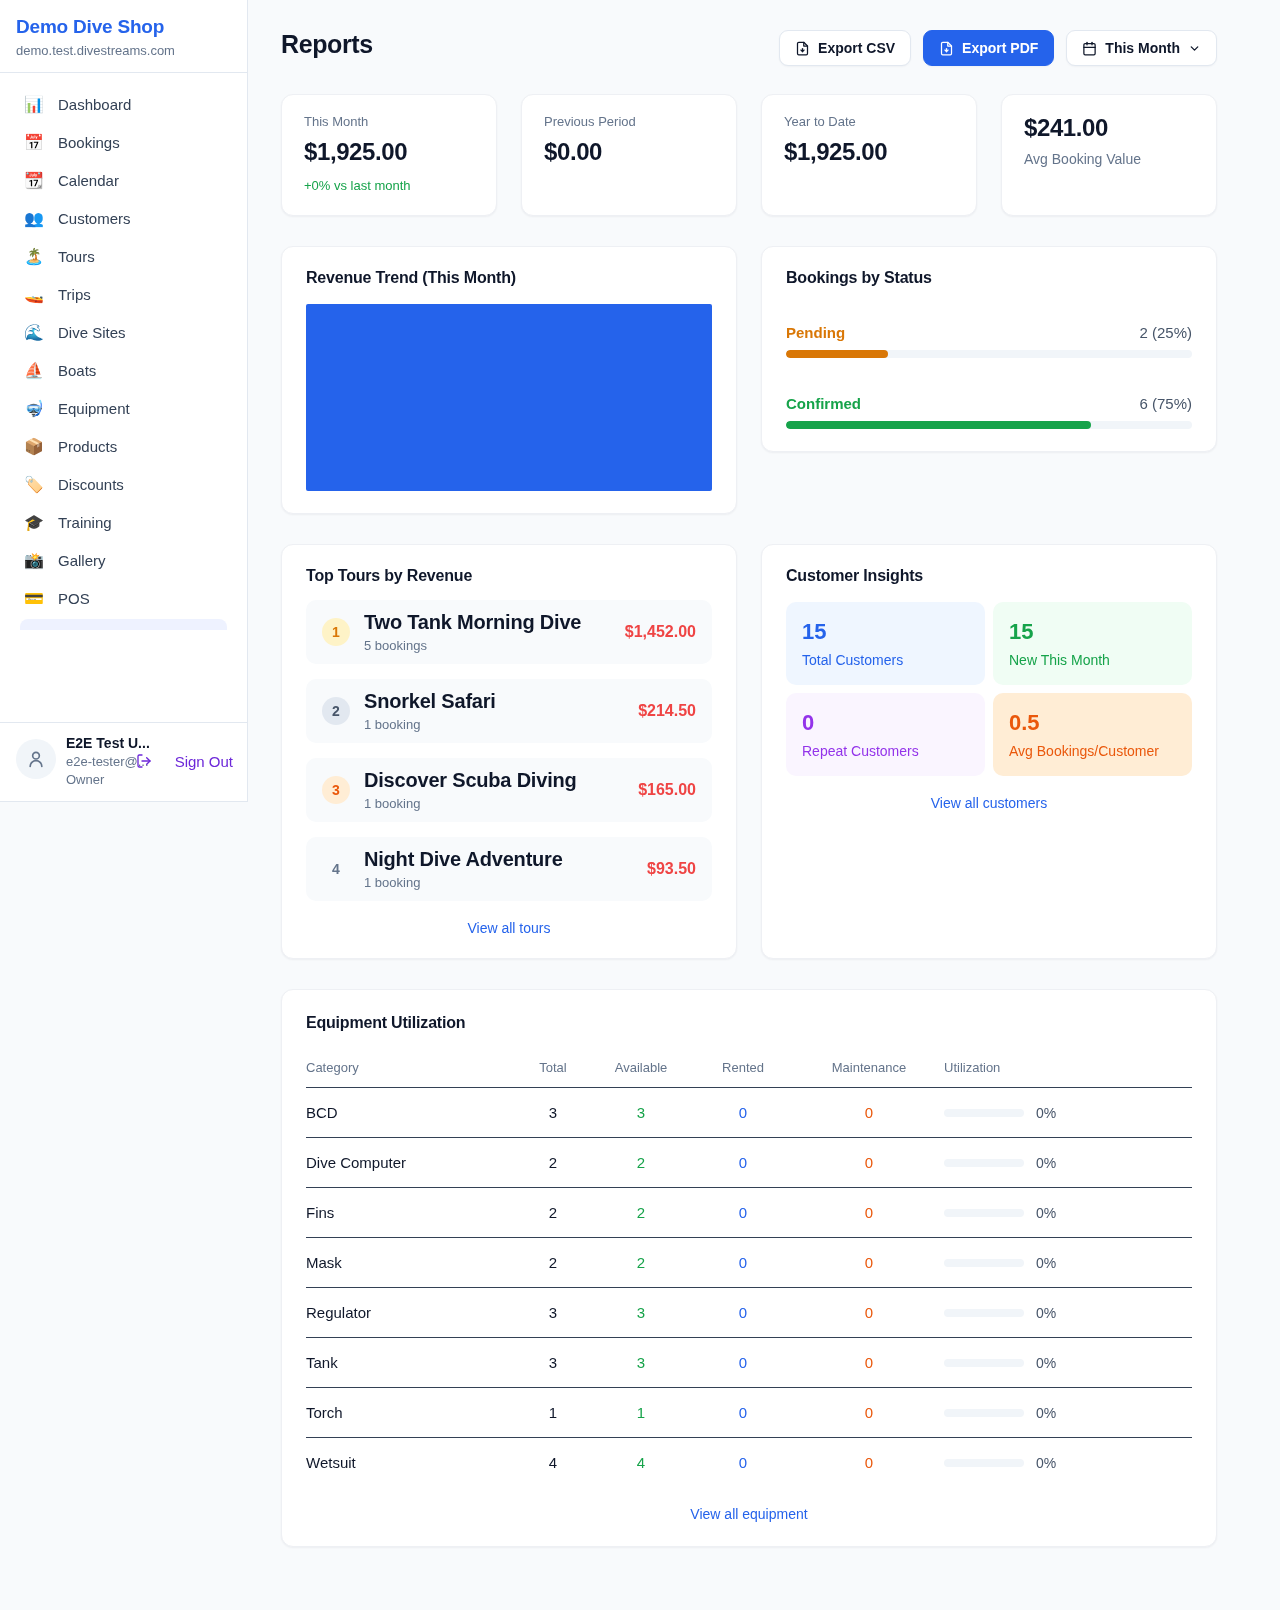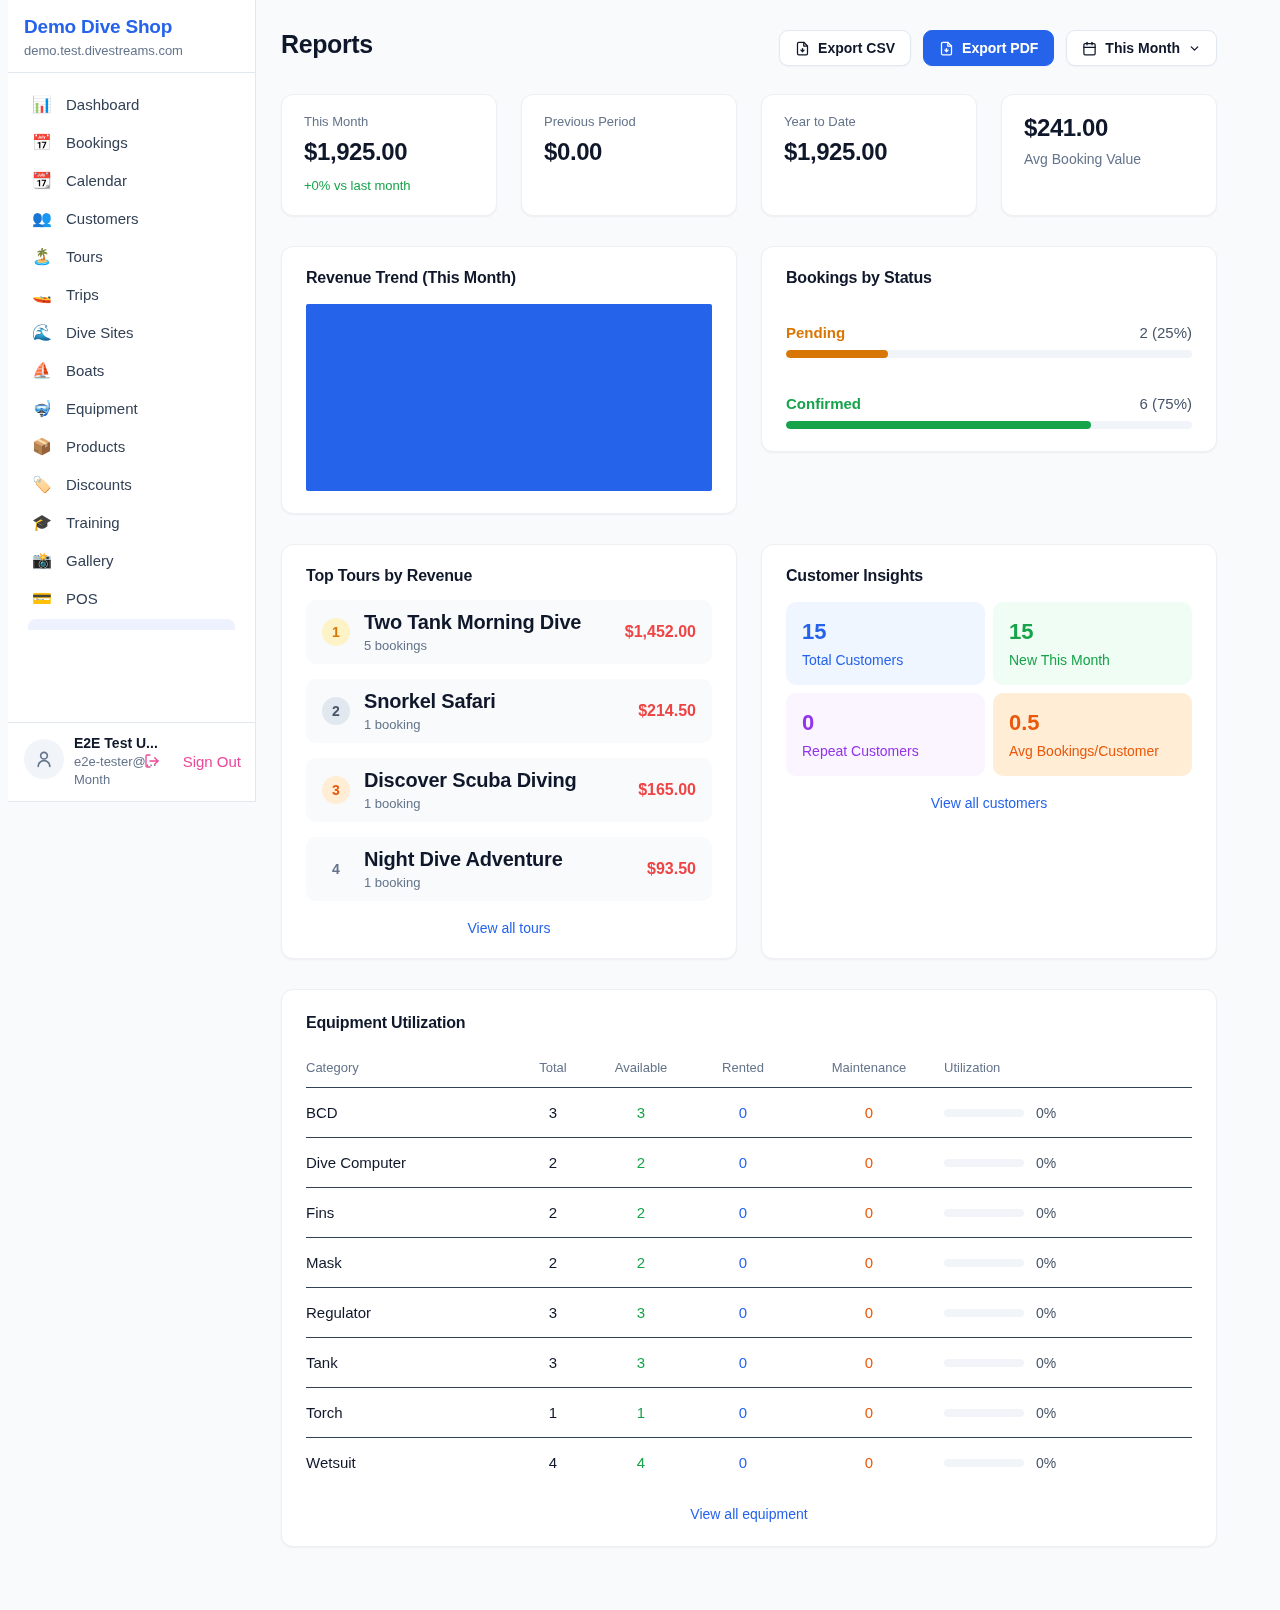--- a/index.html
+++ b/index.html
@@ -4,40 +4,40 @@
 <style>
   * { box-sizing: border-box; }
   html,body { margin:0; padding:0; }
   body {
     width:1280px; min-height:1610px; position:relative;
     background:#f8fafc; color:#0f172a;
     font-family:"Liberation Sans", sans-serif;
   }
   
   .sidebar {
-    position:absolute; left:8px; top:0; width:248px; height:802px;
+    position:absolute; left:0; top:0; width:248px; height:802px;
     background:#ffffff; border-right:1px solid #e2e8f0; border-bottom:1px solid #e2e8f0;
     display:flex; flex-direction:column;
   }
   .shop { padding:16px 16px 14px; }
   .shop-name { font-size:19px; font-weight:bold; color:#2563eb; letter-spacing:-0.2px; }
   .shop-domain { font-size:13px; color:#64748b; margin-top:5px; }
   .side-divider { border-top:1px solid #e2e8f0; }
   .nav { padding:14px 10px 0; flex:1; }
   .nav-item { display:flex; align-items:center; gap:14px; padding:9px 14px; border-radius:8px;
     font-size:15px; color:#334155; margin-bottom:3px; cursor:pointer; }
   .nav-icon { width:20px; font-size:16px; text-align:center; line-height:1; }
   .nav-pill { height:11px; margin:0 10px; background:#eef2ff; border-radius:8px 8px 0 0; }
   .user { border-top:1px solid #e2e8f0; padding:12px 14px 14px 16px; display:flex; gap:10px; }
   .avatar { width:40px; height:40px; border-radius:50%; background:#f1f5f9; flex:0 0 40px;
     display:flex; align-items:center; justify-content:center; color:#64748b; margin-top:4px; }
   .user-meta { flex:1; min-width:0; }
   .user-name { font-weight:bold; font-size:14px; white-space:nowrap;text-align:center; }
   .user-email, .user-role { font-size:13px; color:#64748b; margin-top:3px; white-space:nowrap; }
-  .signout { display:flex; align-items:center; gap:23px; color:#ec4899; font-size:15px;
+  .signout { display:flex; align-items:center; gap:23px; color:#6d28d9; font-size:15px;
     cursor:pointer; white-space:nowrap; align-self:center; }
   
   .main { margin-left:248px; padding:30px 63px 32px 33px; }
   .topbar { display:flex; align-items:flex-start; justify-content:space-between; }
   .page-title { font-size:25px; font-weight:bold; margin:0; letter-spacing:-0.4px; }
   .actions { display:flex; gap:12px; }
   .btn { display:inline-flex; align-items:center; gap:8px; font-size:14px; font-weight:bold;
     padding:9px 15px; border-radius:9px; border:1px solid #e2e8f0; background:#fff; color:#0f172a;
     cursor:pointer; box-shadow:0 1px 2px rgba(15,23,42,.04); }
   .btn.primary { background:#2563eb; border-color:#2563eb; color:#fff; }
@@ -165,21 +165,21 @@
   <div class="user">
     <div class="avatar">
       <svg width="20" height="20" viewBox="0 0 24 24" fill="none" stroke="currentColor" stroke-width="2" stroke-linecap="round" stroke-linejoin="round">
           <circle cx="12" cy="8" r="4"></circle>
           <path d="M5 21c0-3.9 3.1-7 7-7s7 3.1 7 7"></path>
         </svg>
     </div>
     <div class="user-meta">
       <div class="user-name">E2E Test U...</div>
       <div class="user-email">e2e-tester@...</div>
-      <div class="user-role">Month</div>
+      <div class="user-role">Owner</div>
     </div>
     <div class="signout">
       <svg width="16" height="16" viewBox="0 0 24 24" fill="none" stroke="currentColor" stroke-width="2" stroke-linecap="round" stroke-linejoin="round">
           <path d="M9 21H5a2 2 0 0 1-2-2V5a2 2 0 0 1 2-2h4"></path>
           <polyline points="16 17 21 12 16 7"></polyline>
           <line x1="21" y1="12" x2="9" y2="12"></line>
         </svg>
       <span>Sign Out</span>
     </div>
   </div>

